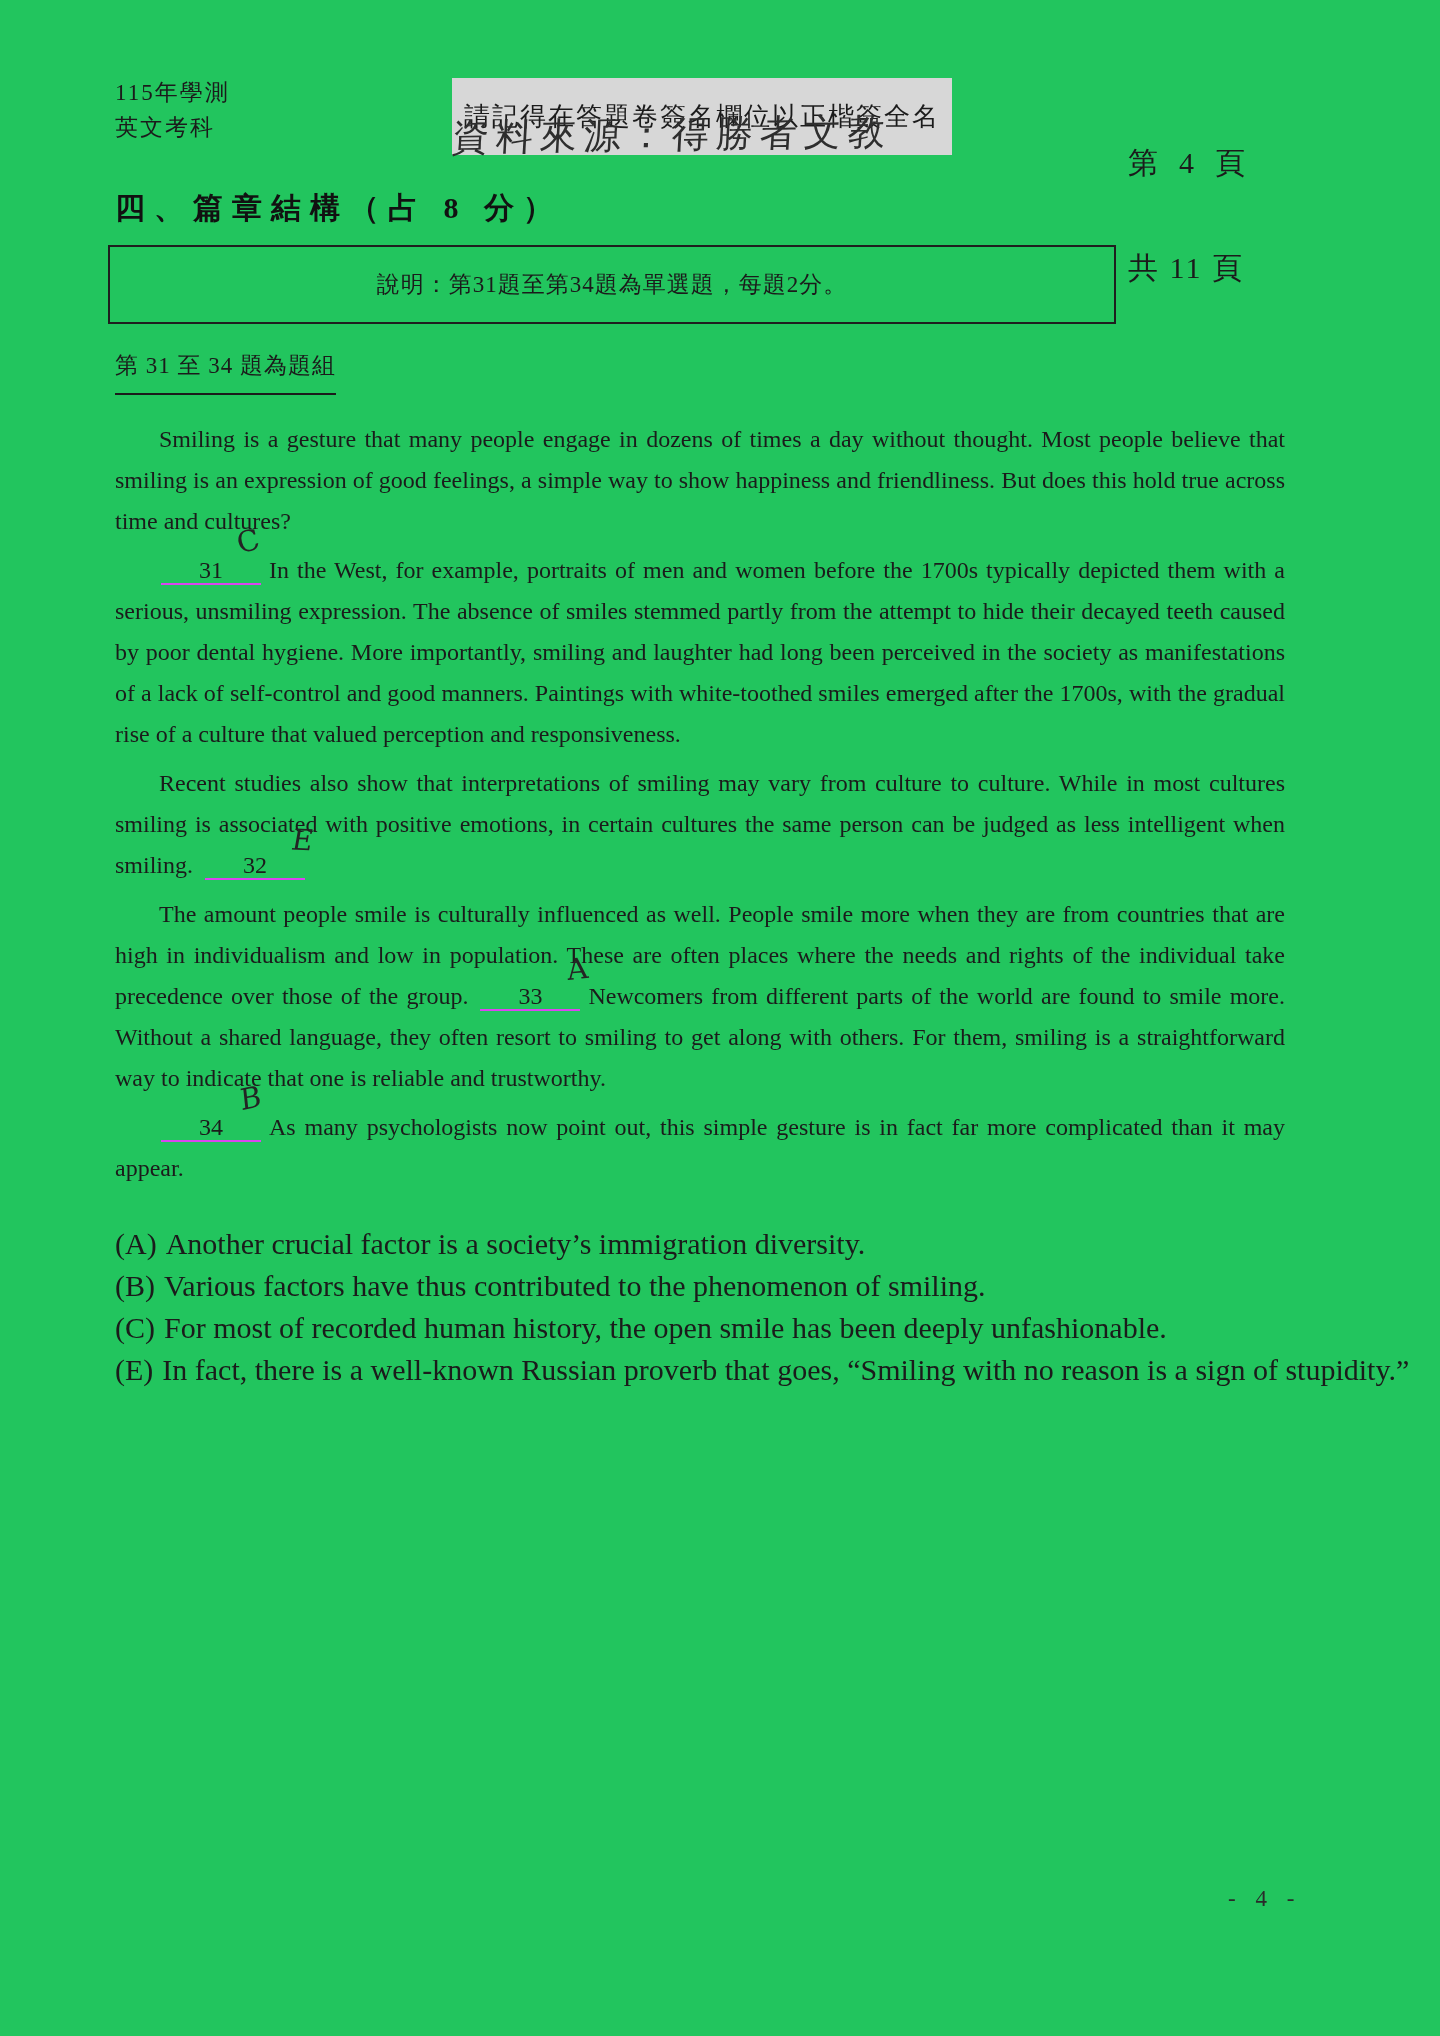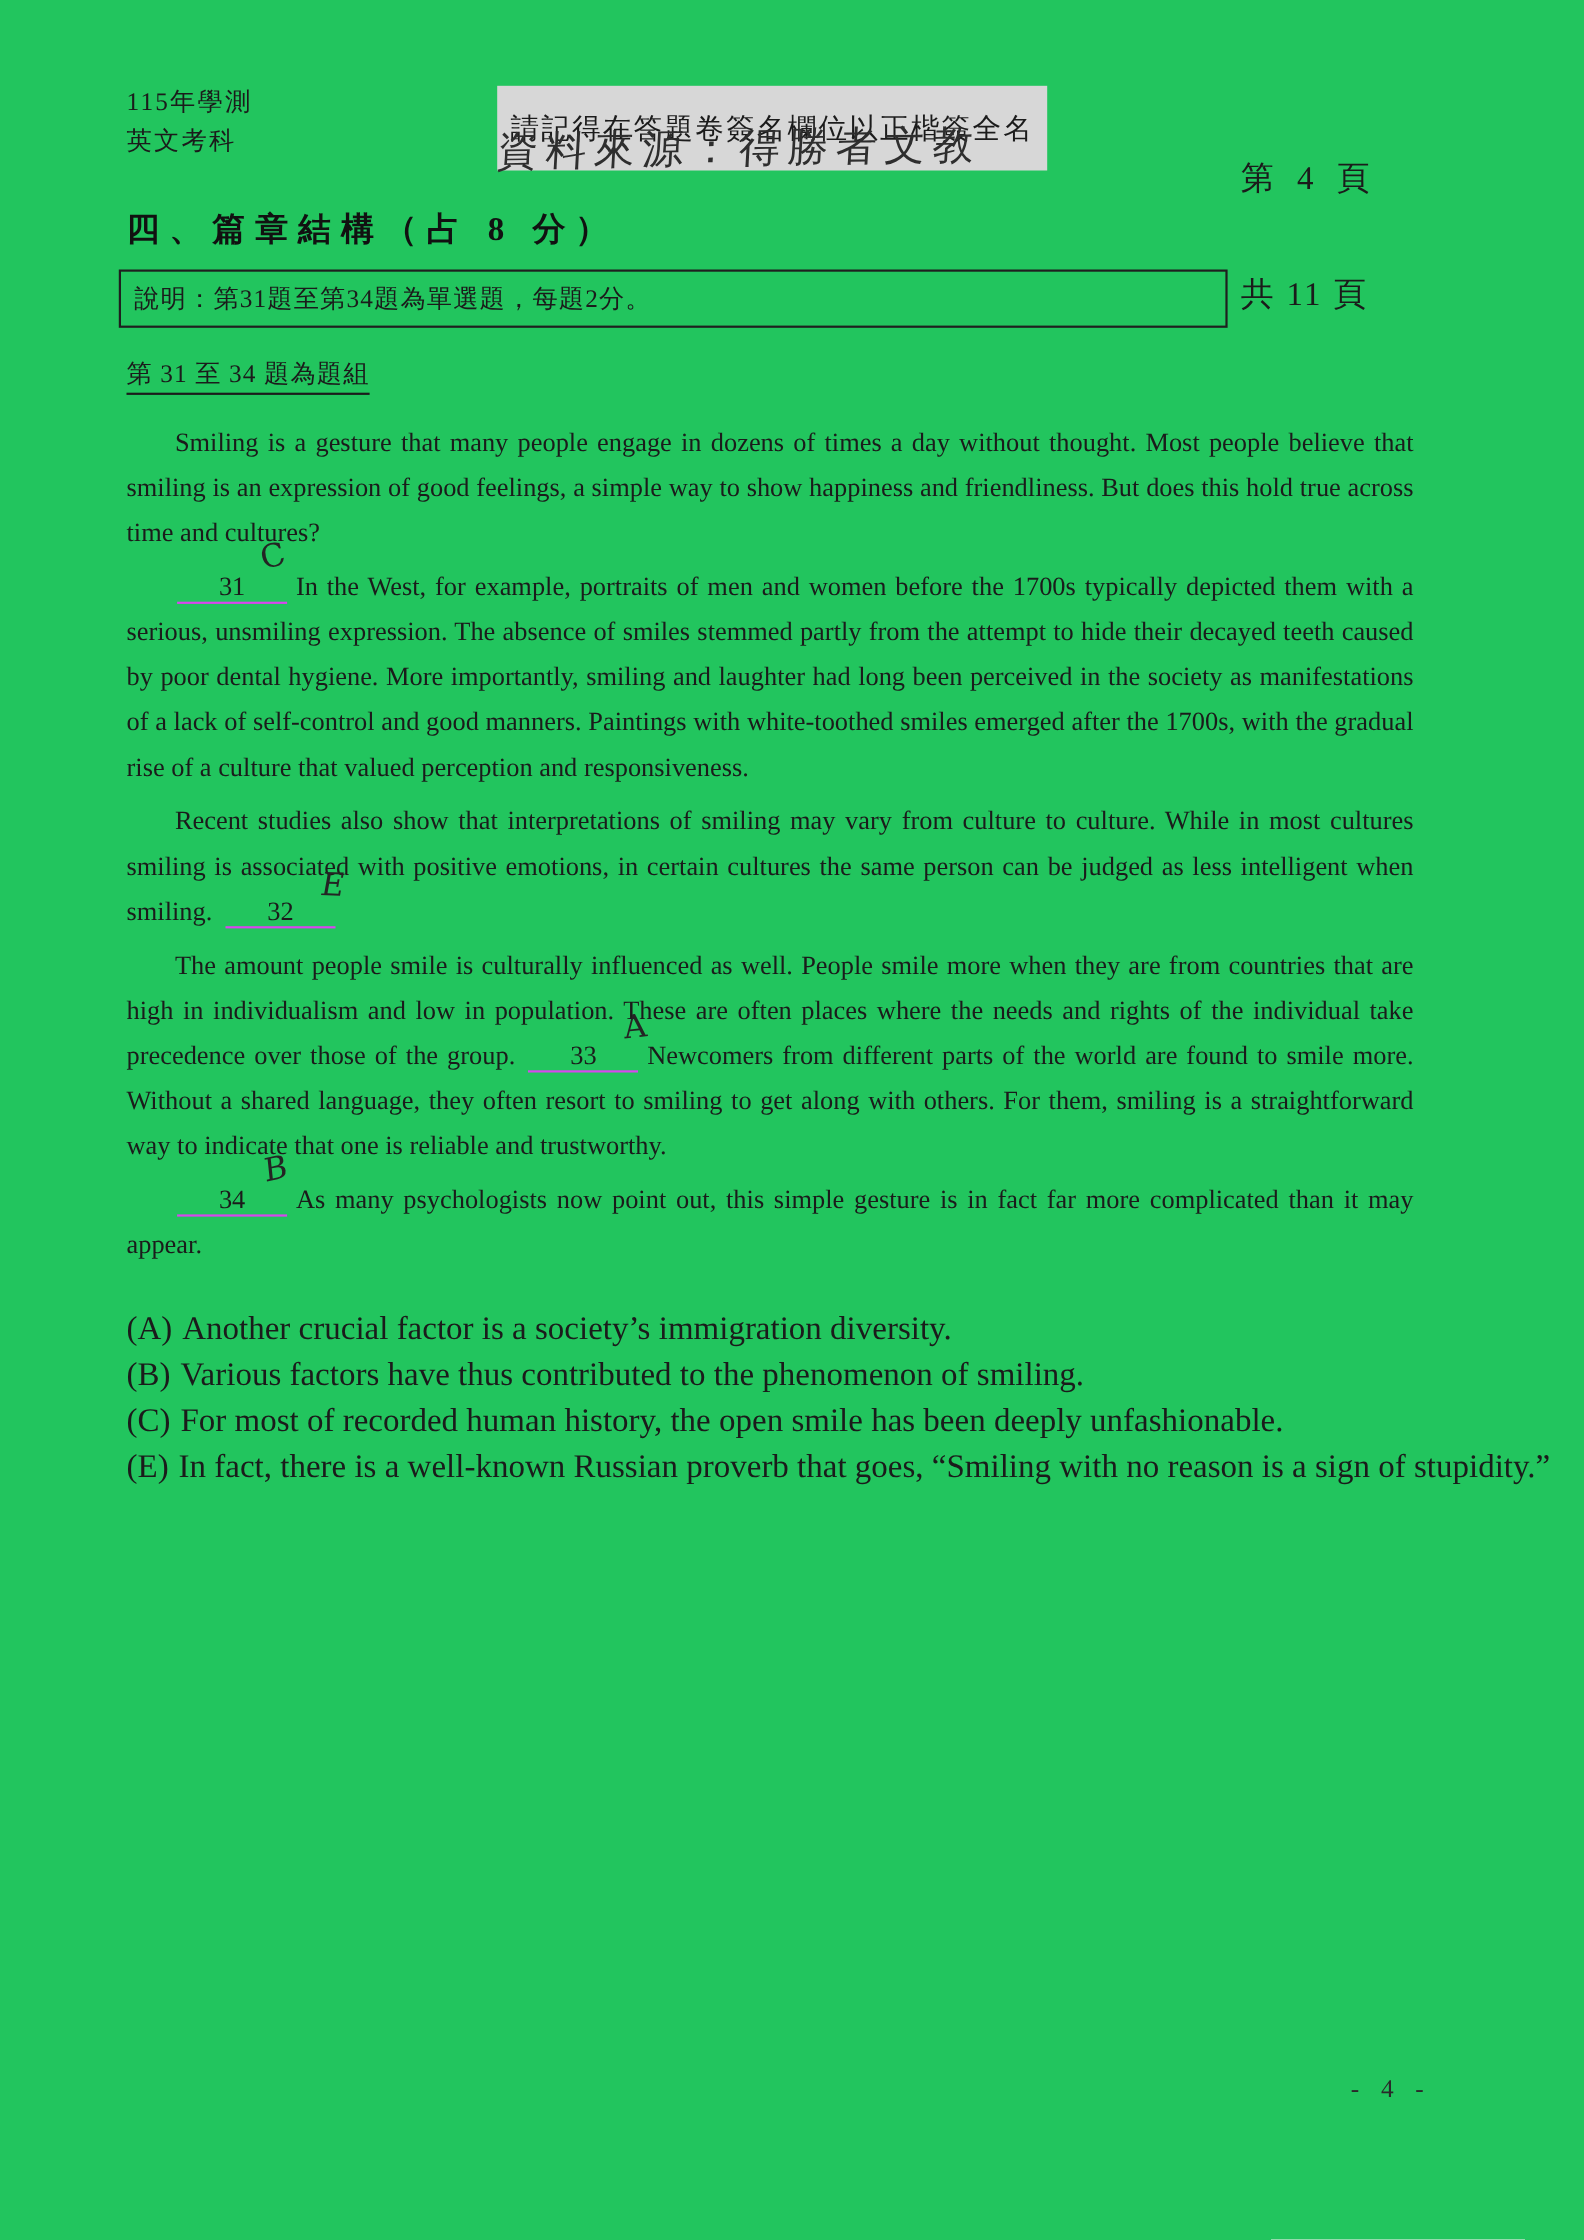--- a/index.html
+++ b/index.html
@@ -41,29 +41,29 @@
   
   .content { position: absolute; left: 115px; top: 188px; width: 1170px; }
   .sec-title {
     font-size: 30px; font-weight: bold; letter-spacing: 9px;
     color: #111;
   }
   .instr-box {
     margin-top: 16px; margin-left: -7px;
     width: 1008px;
     border: 2px solid #1f1f1f;
-    padding: 9px 12px;
-    font-size: 23px; letter-spacing: 1px;
+    padding: 22px 12px;
+    font-size: 23px; letter-spacing: 1px; text-align: center;
   }
   .group-heading-row { margin-top: 26px; }
   .group-heading {
     display: inline-block;
     font-size: 23px; letter-spacing: 1px;
     border-bottom: 2px solid #1b1b1b;
-    padding-bottom: 2px;
+    padding-bottom: 12px;
   }
   
   .passage { margin-top: 24px; font-size: 24px; line-height: 41px; text-align: justify; }
   .passage p { text-indent: 44px; margin: 0; }
   .passage p + p { margin-top: 8px; }
   .blank {
     display: inline-block;
     min-width: 100px;
     text-align: center; text-indent: 0;
     border-bottom: 2px solid #d946ef;

